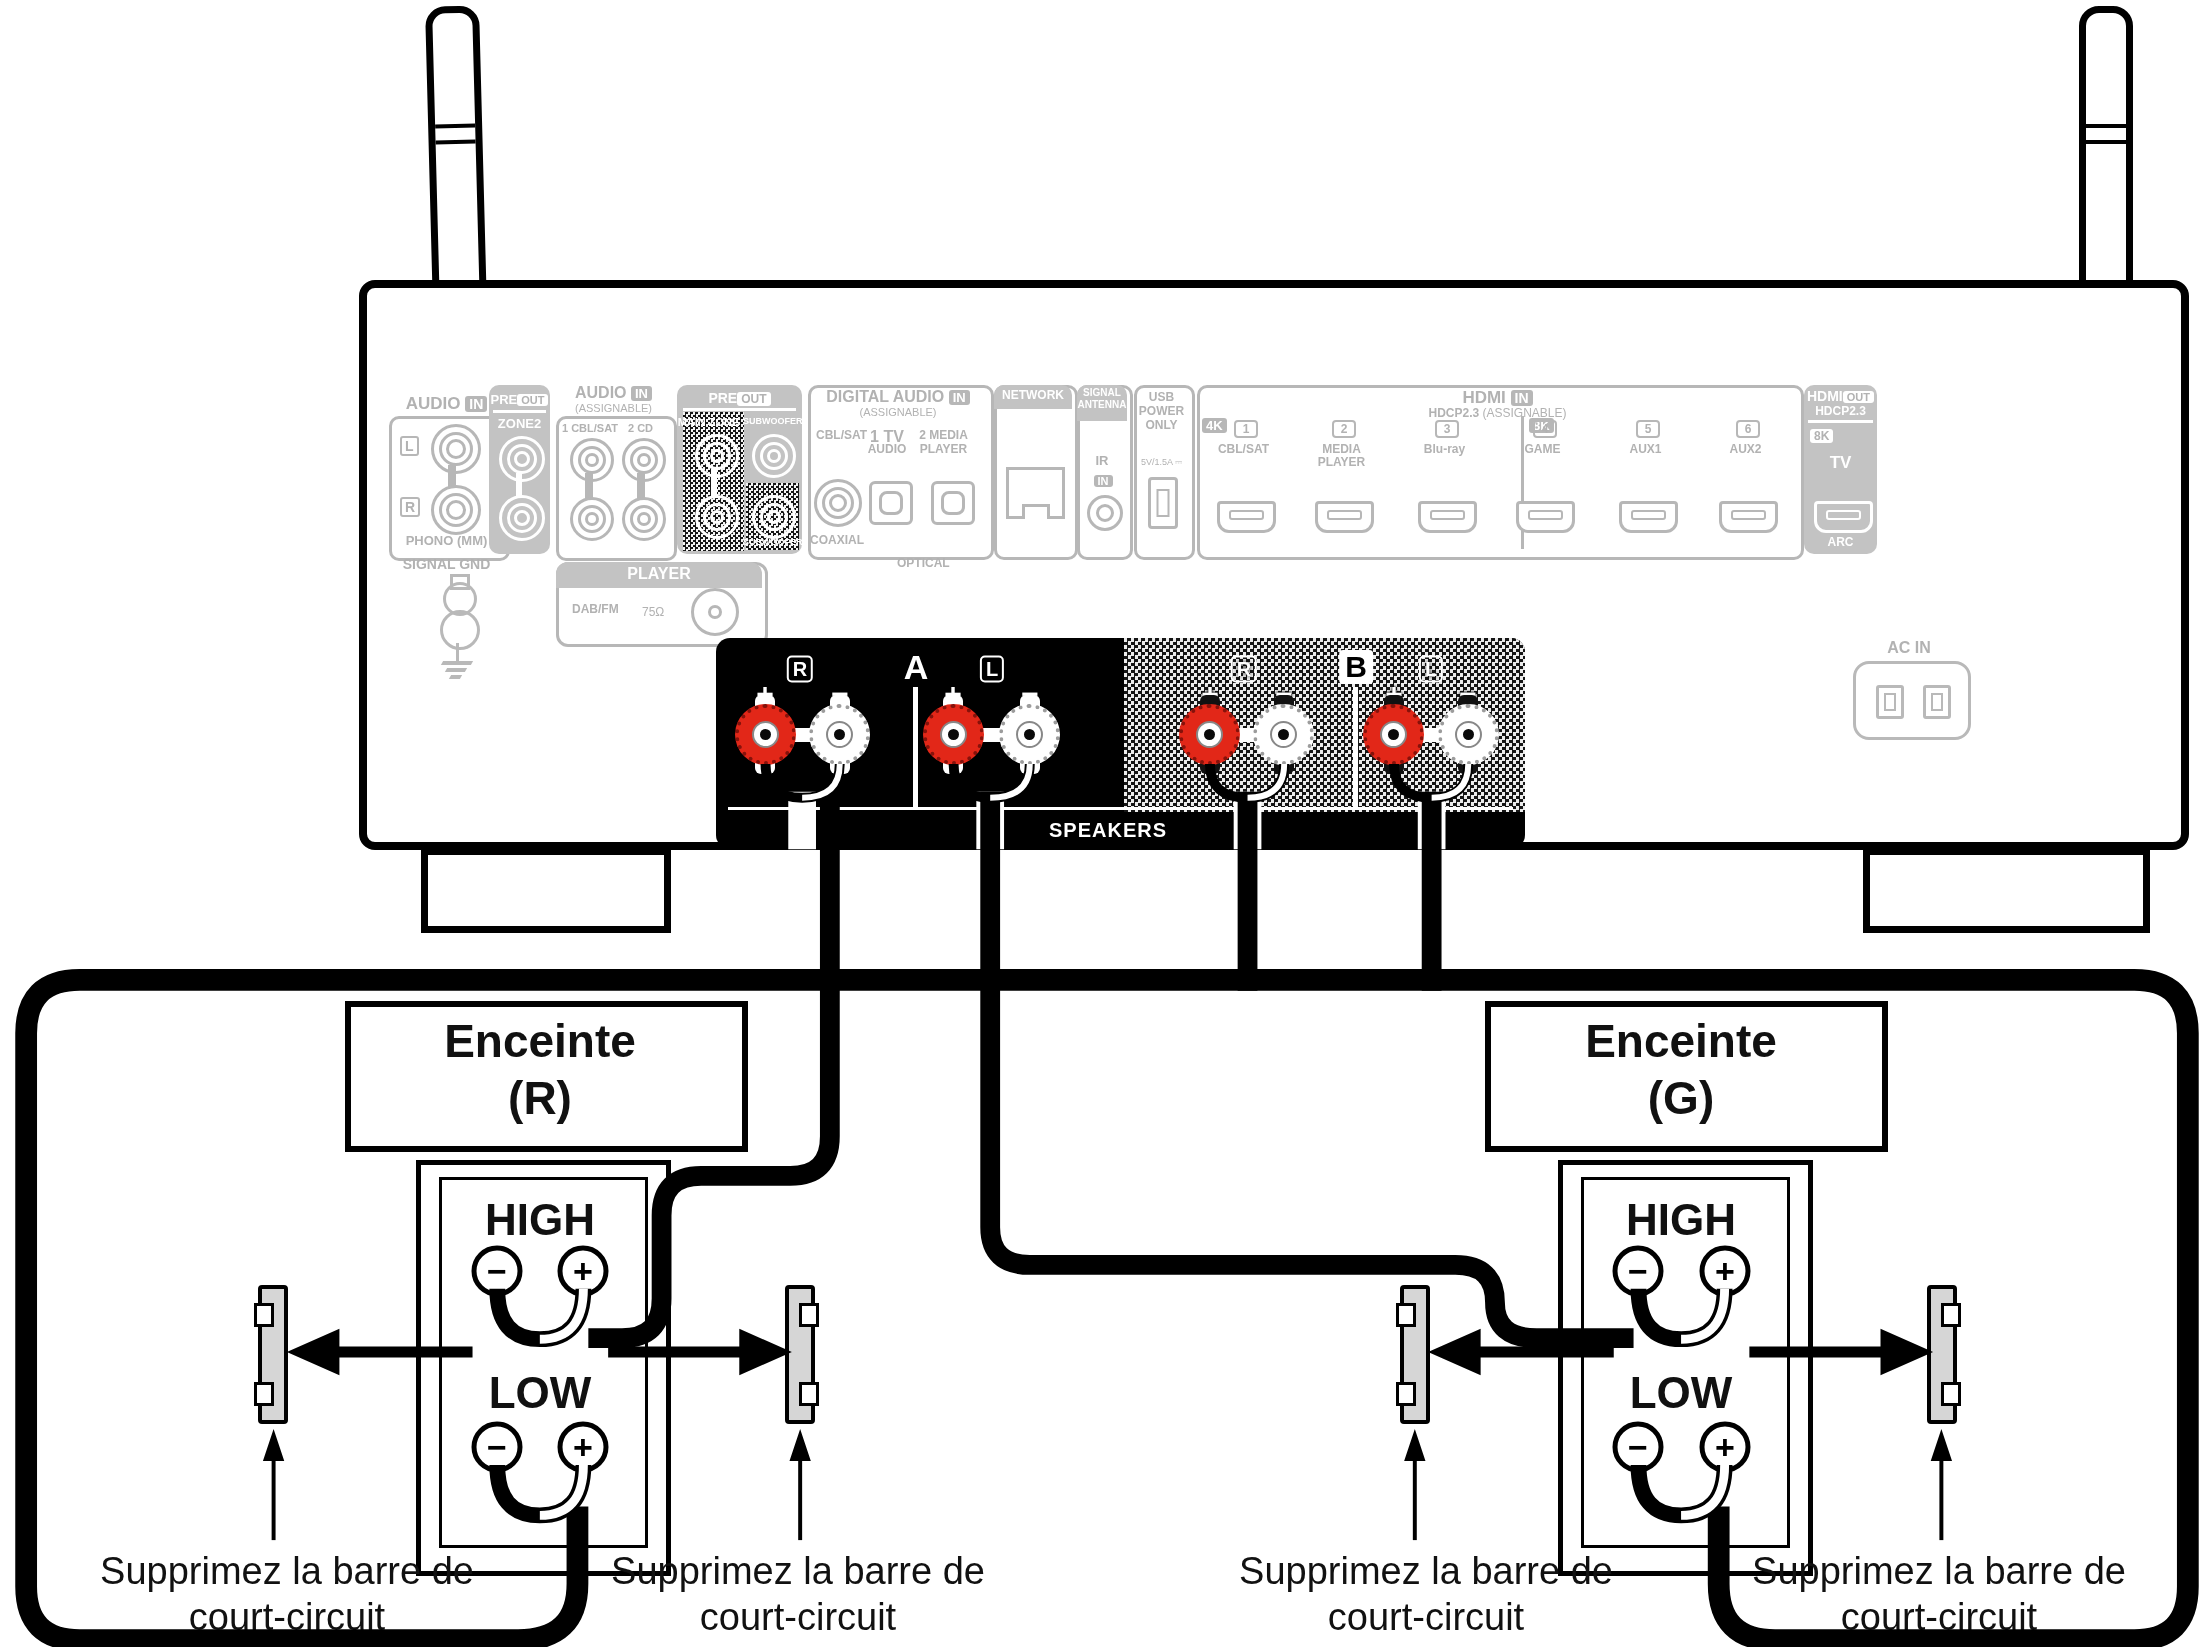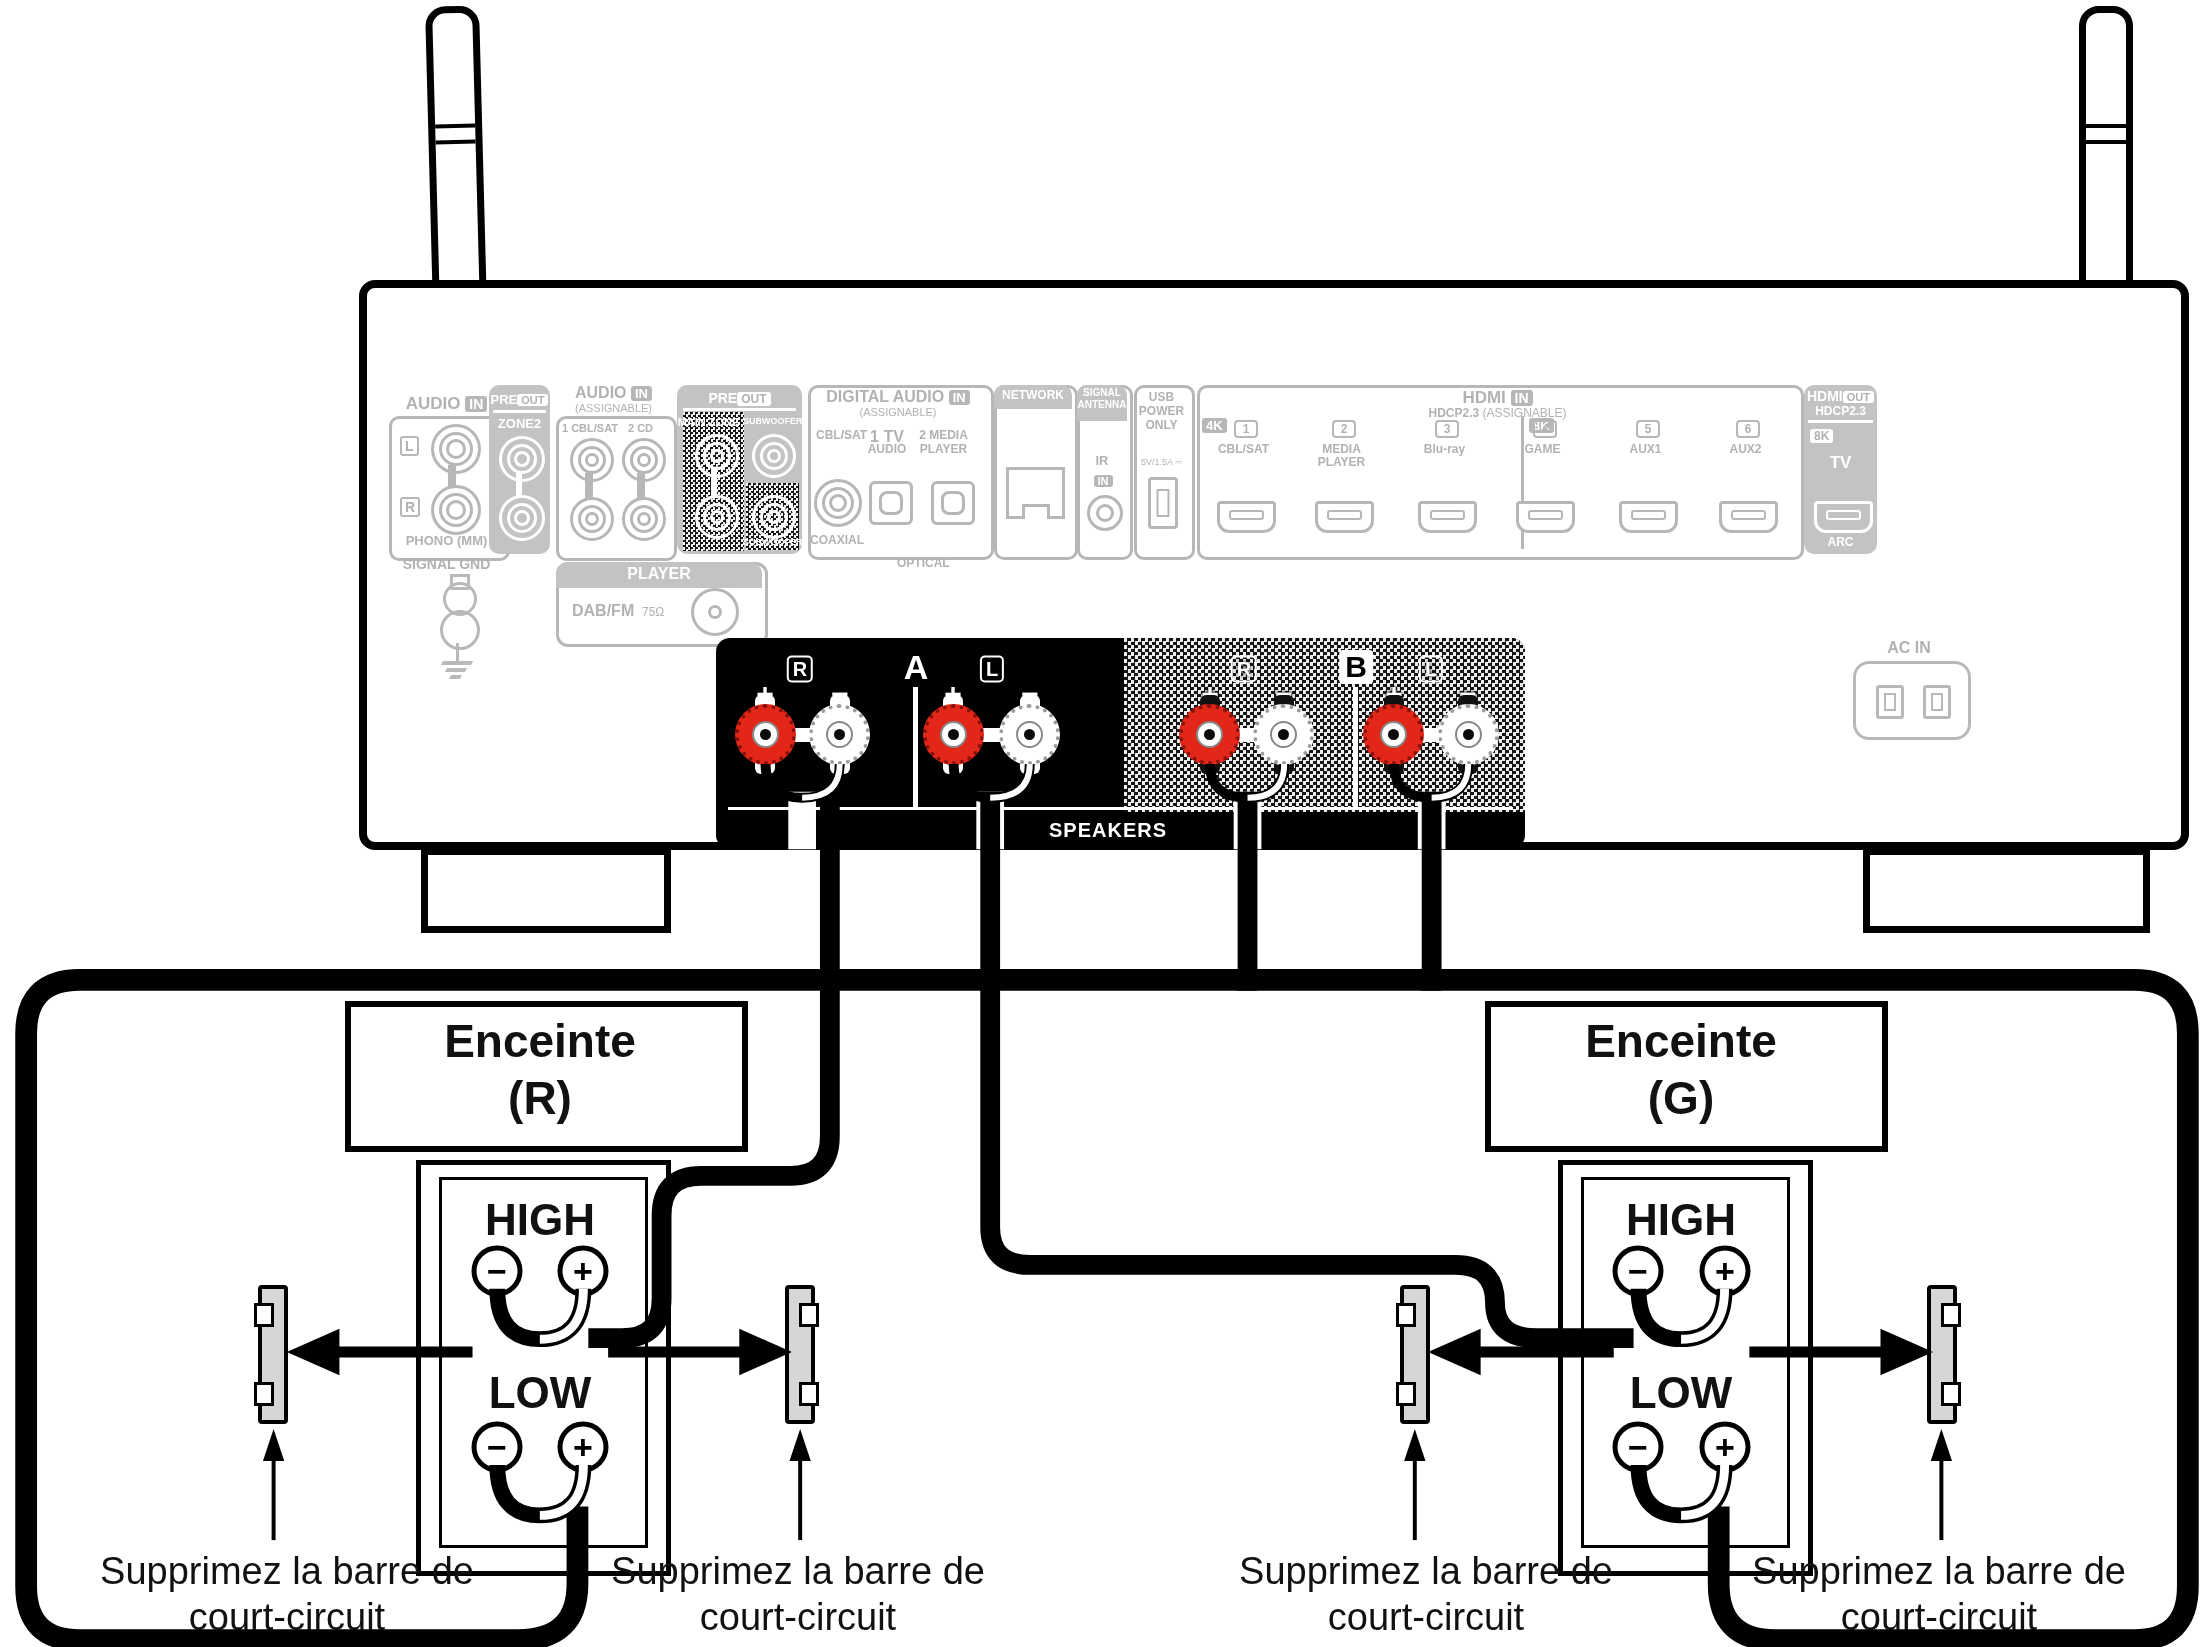--- a/index.html
+++ b/index.html
@@ -222,21 +222,21 @@
   <div class="abs rca rcaw" style="left:752px;top:495px;width:38px;height:38px;">
       <div>
         <div></div>
       </div>
     </div>
   <div class="abs whd ctr" style="left:743px;top:537px;width:61px;font-size:9px;">SUBWOOFER 2</div>
 
   <div class="abs blk" style="left:556px;top:562px;width:206px;height:79px;border-radius:12px;"></div>
   <div class="abs fblk" style="left:556px;top:562px;width:206px;height:26px;border-radius:12px 12px 0 0;"></div>
   <div class="abs whd ctr" style="left:556px;top:565px;width:206px;font-size:16px;">PLAYER</div>
-  <div class="abs hd" style="left:572px;top:602px;font-size:16px;">DAB/FM</div>
+  <div class="abs hd" style="left:572px;top:602px;font-size:12px;">DAB/FM</div>
   <div class="abs hd" style="left:642px;top:605px;font-size:12px;font-weight:normal;">75Ω</div>
   <div class="abs coaxant" style="left:691px;top:588px;width:42px;height:42px;">
       <div></div>
     </div>
 
   <div class="abs blk" style="left:808px;top:385px;width:180px;height:169px;"></div>
   <div class="abs hd ctr" style="left:808px;top:388px;width:180px;font-size:16px;">
     <span>DIGITAL AUDIO</span>
     <span class="inbadge" style="font-size:13px;">IN</span>
   </div>

